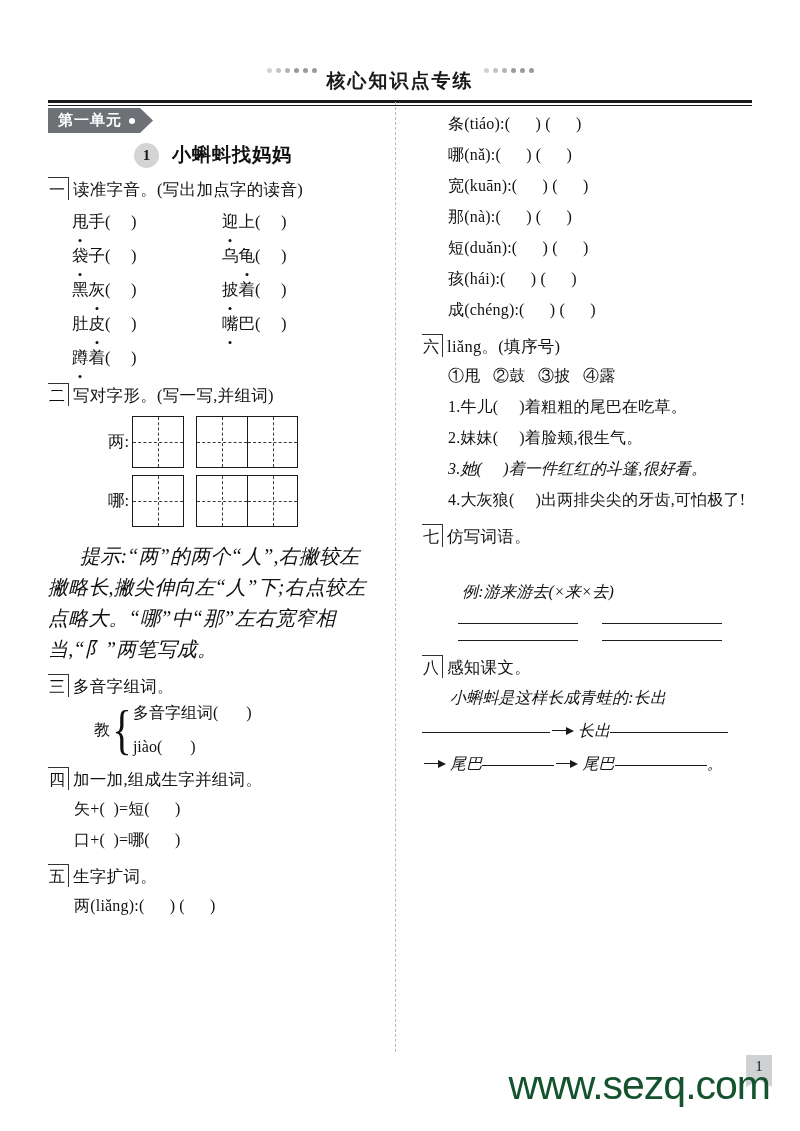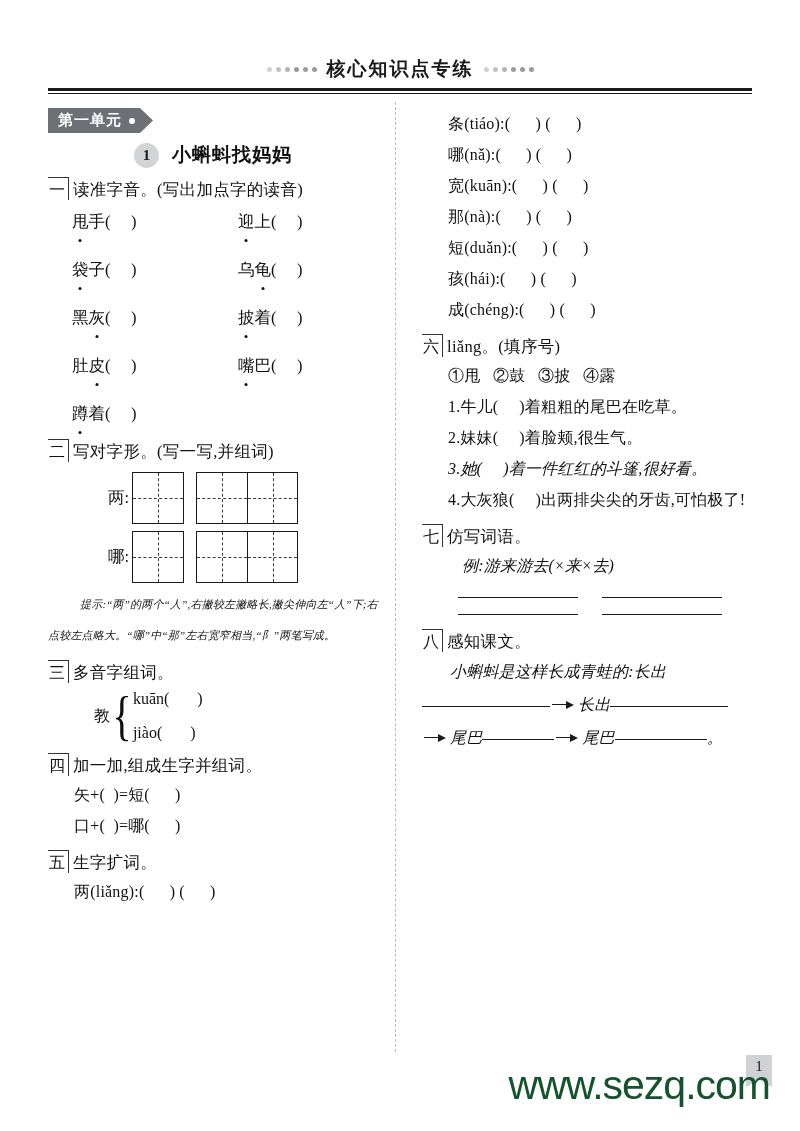--- a/index.html
+++ b/index.html
@@ -19,23 +19,24 @@
   
   .page-header {
     position: absolute;
     left: 48px;
     top: 56px;
     width: 704px;
     text-align: center;
   }
   .header-line {
     display: flex;
-    align-items: center;
+    align-items: flex-start;
     justify-content: center;
     gap: 10px;
+    margin-top: 12px;
   }
   .header-title {
     font-size: 19px;
     font-weight: bold;
     letter-spacing: 2px;
     font-family: "Liberation Serif", "DejaVu Serif", serif;
     color: #1a1a1a;
     white-space: nowrap;
   }
   .dots {
@@ -167,35 +168,34 @@
     letter-spacing: .3px;
   }
 
   
   .row {
     font-size: 16px;
     line-height: 31px;
     letter-spacing: .2px;
   }
   .indent { padding-left: 26px; }
-  .indent2 { padding-left: 40px; }
+  .indent2 { padding-left: 40px; margin-top: 26px; }
 
   .hand {
     font-family: "Liberation Serif", "DejaVu Serif", serif;
     font-style: italic;
   }
 
   
   .word-grid {
     display: grid;
     grid-template-columns: 150px 150px;
     row-gap: 2px;
     padding-left: 24px;
     margin-top: 3px;
-    gap: 16px;
   }
   .word-cell {
     font-size: 16.5px;
     line-height: 32px;
     white-space: nowrap;
   }
   .dotchar {
     position: relative;
     display: inline-block;
   }
@@ -245,24 +245,24 @@
     border-top: 1px dashed #3a3a3a;
   }
   .tzg .cell::after {
     top: 0; bottom: 0; left: 50%;
     border-left: 1px dashed #3a3a3a;
   }
   .tzg.double { margin-left: 12px; }
 
   
   .hint {
-    font-size: 11px;
+    font-size: 20px;
     line-height: 31px;
     text-indent: 32px;
-    margin-top: 6px;
+    margin-top: 14px;
     letter-spacing: .2px;
   }
 
   
   .poly {
     display: flex;
     align-items: center;
     padding-left: 46px;
     margin-top: 2px;
   }
@@ -469,21 +469,21 @@
     
     <div class="sec">
       <span class="sec-num">三</span>
       <span class="sec-text">多音字组词。</span>
     </div>
 
     <div class="poly">
       <span class="poly-char">教</span>
       <span class="poly-brace">{</span>
       <span class="poly-lines">
-        <span class="poly-line"><span>kuān(</span>&nbsp;&nbsp;&nbsp;&nbsp;&nbsp;&nbsp;&nbsp;<span>)</span></span>
+        <span class="poly-line"><span>多音字组词(</span>&nbsp;&nbsp;&nbsp;&nbsp;&nbsp;&nbsp;&nbsp;<span>)</span></span>
         <span class="poly-line"><span>jiào(</span>&nbsp;&nbsp;&nbsp;&nbsp;&nbsp;&nbsp;&nbsp;<span>)</span></span>
       </span>
     </div>
 
     
     <div class="sec">
       <span class="sec-num">四</span>
       <span class="sec-text">加一加,组成生字并组词。</span>
     </div>
 

